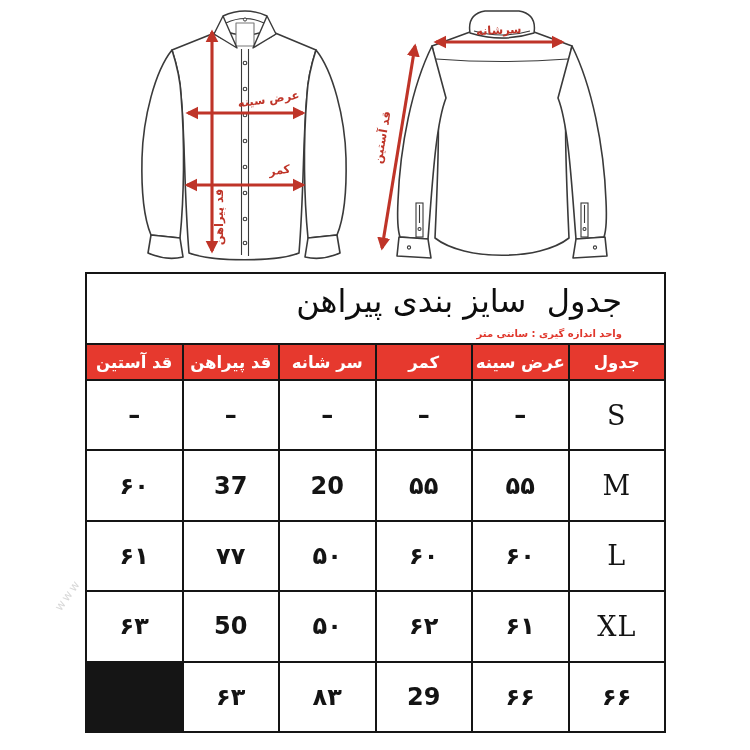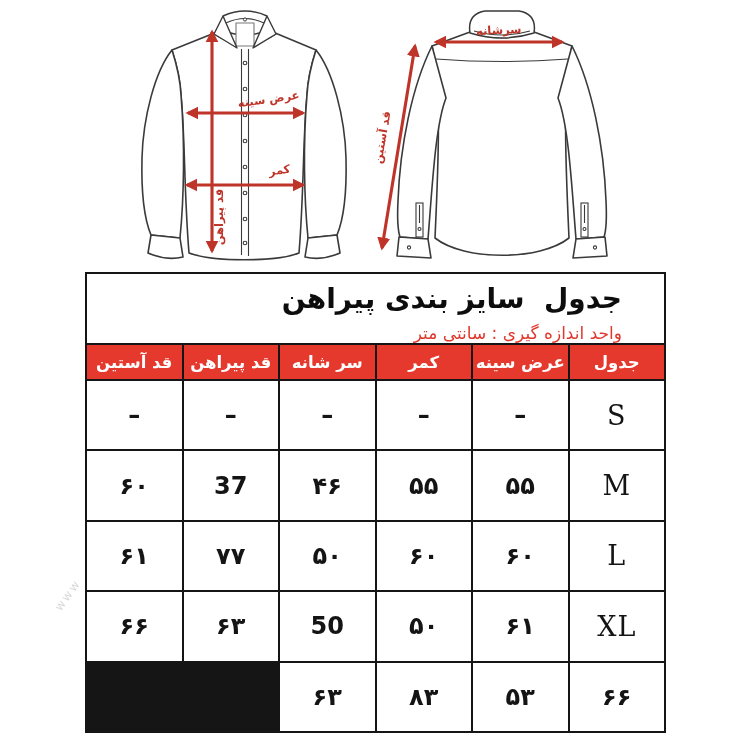--- a/index.html
+++ b/index.html
@@ -15,25 +15,25 @@
   .size-table {
     position:absolute; left:85px; top:272px; width:581px; height:461px;
     border:2px solid #151515; background:#ffffff;
     display:flex; flex-direction:column;
   }
   .title-block {
     height:69px; flex:0 0 69px; direction:rtl; text-align:right;
     padding:7px 42px 0 0; background:#ffffff;
   }
   .table-title {
-    font-size:28px; font-weight:bold; color:#0d0d0d;
+    font-size:32px; font-weight:normal; color:#0d0d0d;
     line-height:1.25; white-space:pre-wrap;margin-left:24px;
   }
   .table-subtitle {
-    font-size:17px; font-weight:normal; color:#e0372c; margin-top:7px;
+    font-size:10px; font-weight:bold; color:#e0372c; margin-top:7px;
   }
   .grid {
     flex:1; display:grid; direction:rtl;
     grid-template-columns:repeat(6, 1fr);
     grid-template-rows:34px repeat(5, 1fr);
     gap:2px; background:#151515; border-top:2px solid #151515;
   }
   .cell {
     background:#ffffff; display:flex; align-items:center; justify-content:center;
     overflow:hidden;
@@ -157,39 +157,40 @@
       <div class="cell size">S</div>
       <div class="cell val">–</div>
       <div class="cell val">–</div>
       <div class="cell val">–</div>
       <div class="cell val">–</div>
       <div class="cell val">–</div>
 
       <div class="cell size">M</div>
       <div class="cell val">۵۵</div>
       <div class="cell val">۵۵</div>
-      <div class="cell val">۴۶</div>
+      <div class="cell val">20</div>
       <div class="cell val">37</div>
       <div class="cell val">۶۰</div>
 
       <div class="cell size">L</div>
       <div class="cell val">۶۰</div>
       <div class="cell val">۶۰</div>
       <div class="cell val">۵۰</div>
       <div class="cell val">۷۷</div>
       <div class="cell val">۶۱</div>
 
       <div class="cell size">XL</div>
       <div class="cell val">۶۱</div>
+      <div class="cell val">۶۲</div>
       <div class="cell val">۵۰</div>
       <div class="cell val">50</div>
       <div class="cell val">۶۳</div>
 
       <div class="cell val">۶۶</div>
       <div class="cell val">۶۶</div>
-      <div class="cell val">۵۳</div>
+      <div class="cell val">29</div>
       <div class="cell val">۸۳</div>
       <div class="cell val">۶۳</div>
     </div>
   </div>
 
   <div class="watermark">www</div>
 </div>
 
 </body></html>

